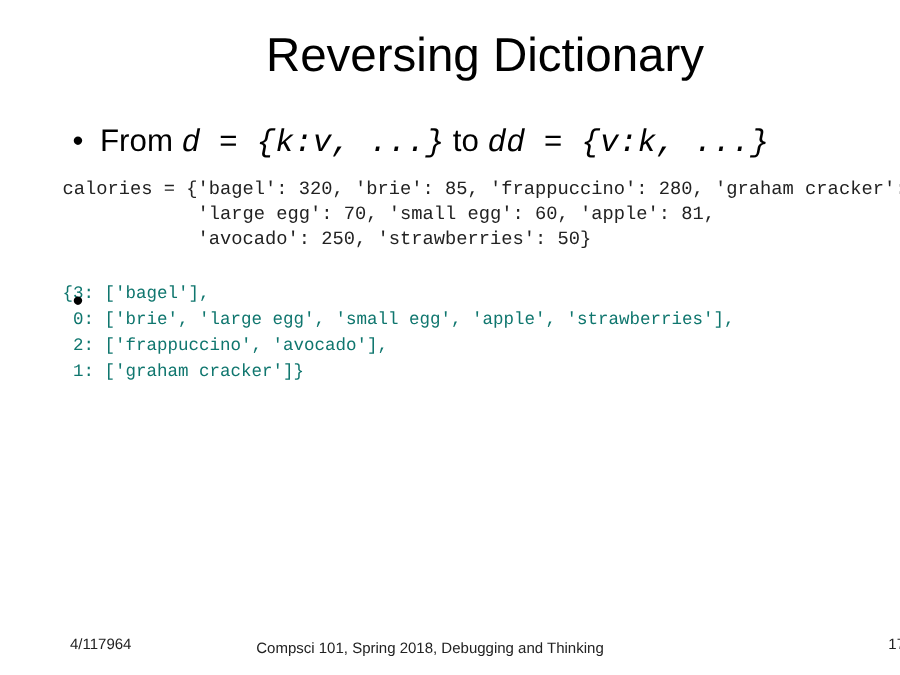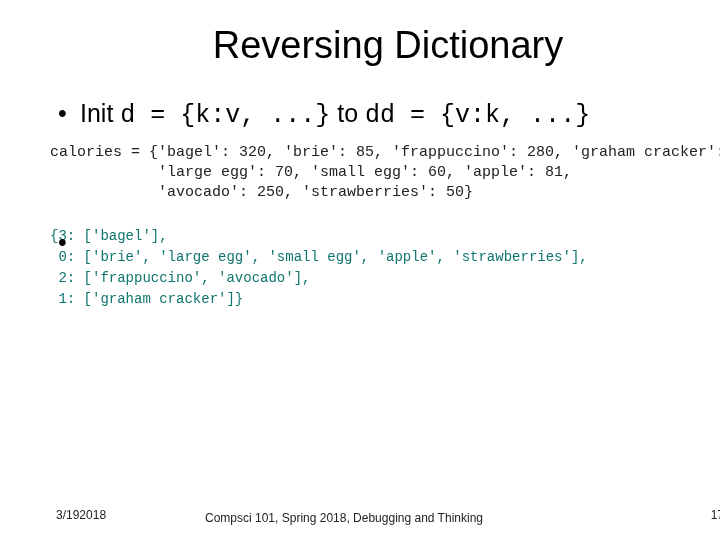--- a/index.html
+++ b/index.html
@@ -60,20 +60,21 @@
   }
   ul.sub > li::before {
     content: "•";
     position: absolute;
     left: 0;
     top: 0;
     font-size: 25px;
   }
   .mono {
     font-family: "Courier New", Courier, monospace;
+    font-style: italic;
   }
   .codeblock {
     font-family: "Courier New", Courier, monospace;
     font-size: 15px;
     line-height: 1.35;
     white-space: pre;
     margin: 10px 0 22px -6px;
     color: #222;
   }
   .codeblock2 {
@@ -113,38 +114,38 @@
 </style>
 </head>
 <body>
 
 <div class="slide">
 
   <div class="title">Reversing Dictionary</div>
 
   <ul class="top">
     <li>
-      <span>Init </span><span class="mono">d = {k:v, ...}</span><span> to </span><span class="mono">dd = {v:k, ...}</span>
+      <span>From </span><span class="mono">d = {k:v, ...}</span><span> to </span><span class="mono">dd = {v:k, ...}</span>
     </li>
   </ul>
 
   <div class="codeblock">calories = {'bagel': 320, 'brie': 85, 'frappuccino': 280, 'graham cracker': 140,
             'large egg': 70, 'small egg': 60, 'apple': 81,
             'avocado': 250, 'strawberries': 50}</div>
 
   <ul class="top">
     <li>
     </li>
   </ul>
 
   <div class="codeblock2">{3: ['bagel'],
  0: ['brie', 'large egg', 'small egg', 'apple', 'strawberries'],
  2: ['frappuccino', 'avocado'],
  1: ['graham cracker']}</div>
 
   <div class="footer">
-    <div class="footer-date">3/192018</div>
+    <div class="footer-date">4/117964</div>
     <div class="footer-center">Compsci 101, Spring 2018, Debugging
 and Thinking</div>
     <div class="footer-page">17</div>
   </div>
 
 </div>
 
 </body></html>

